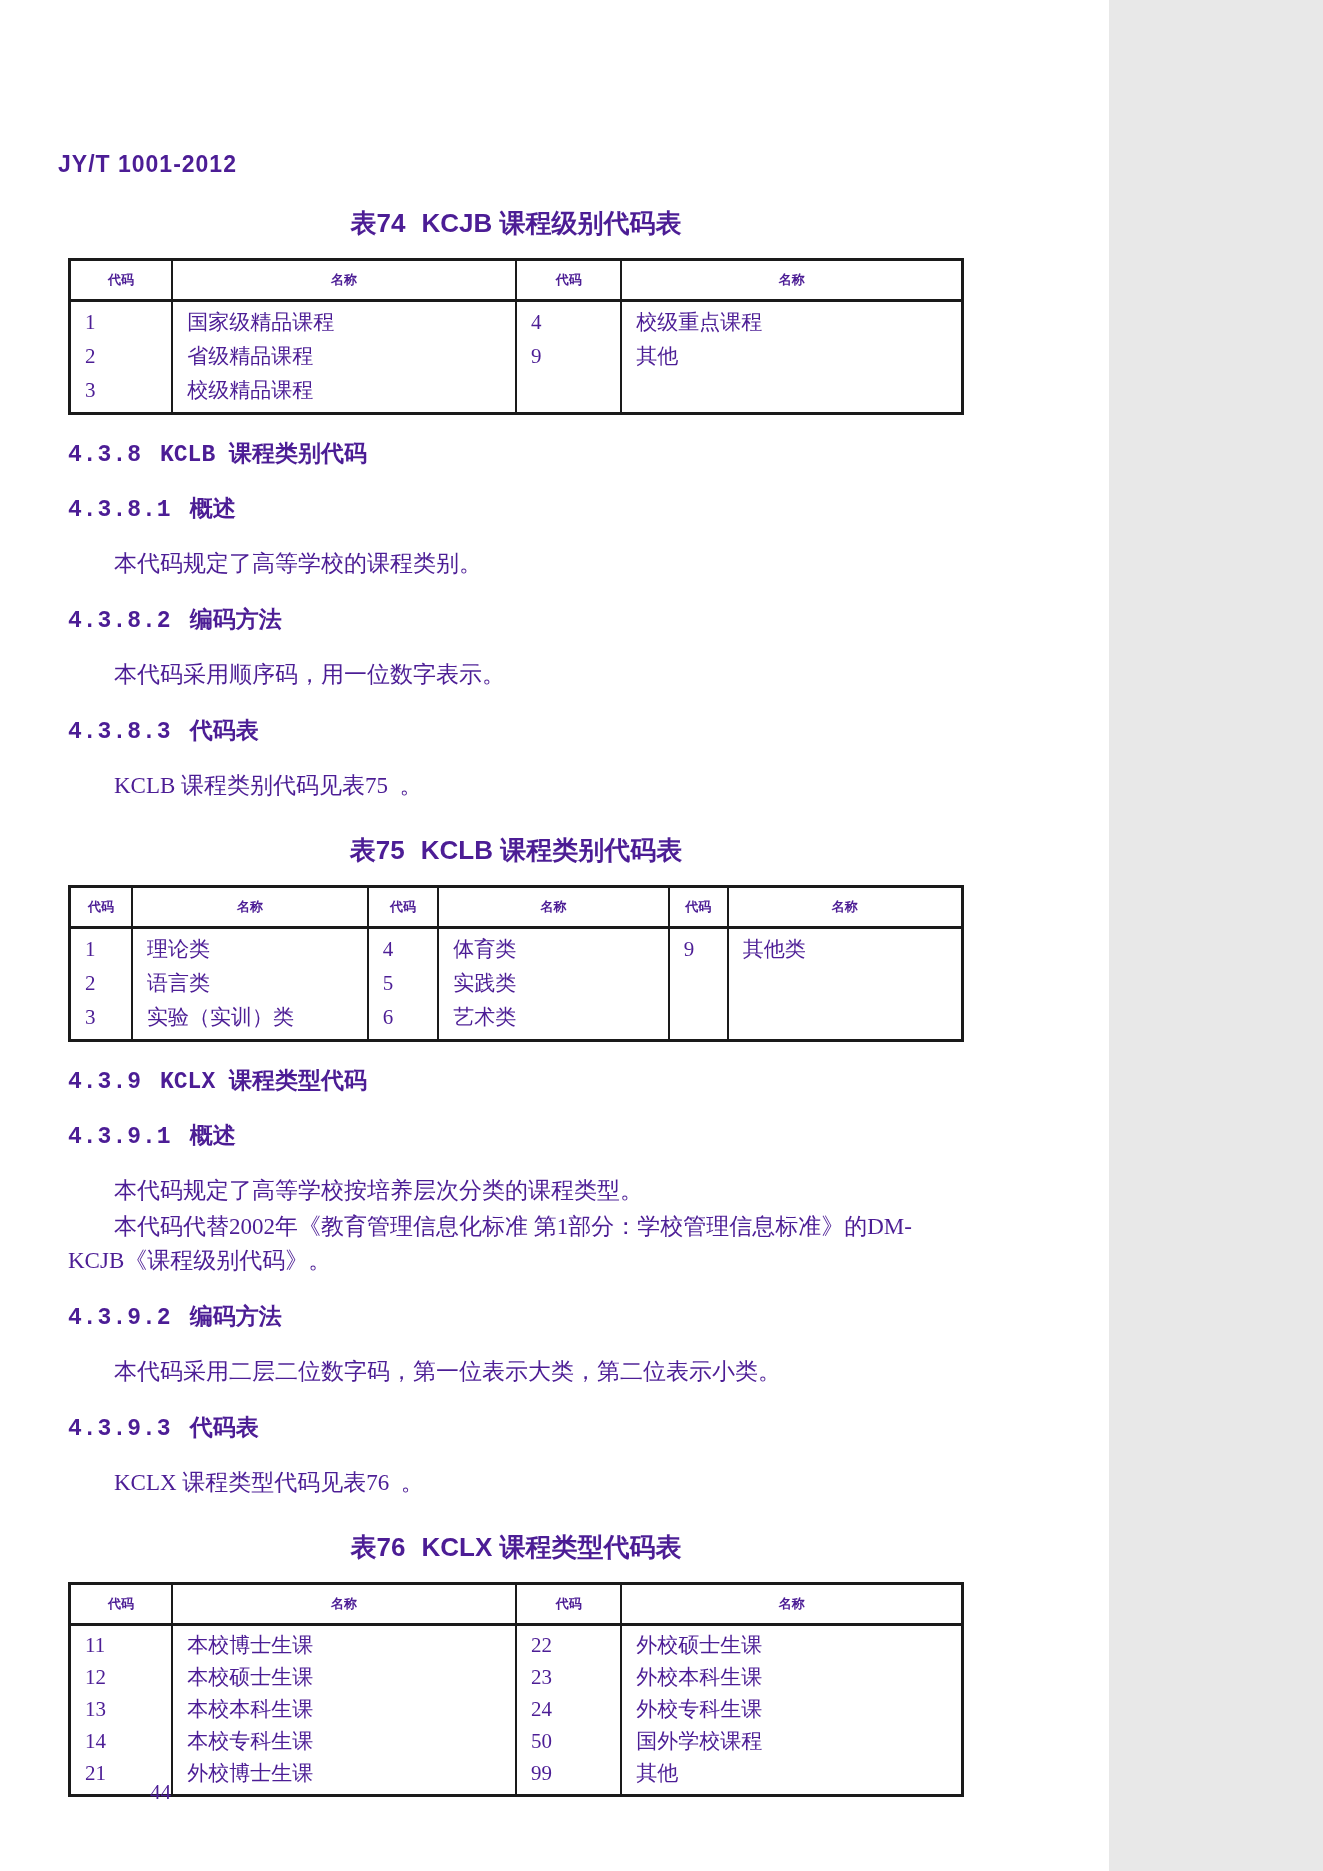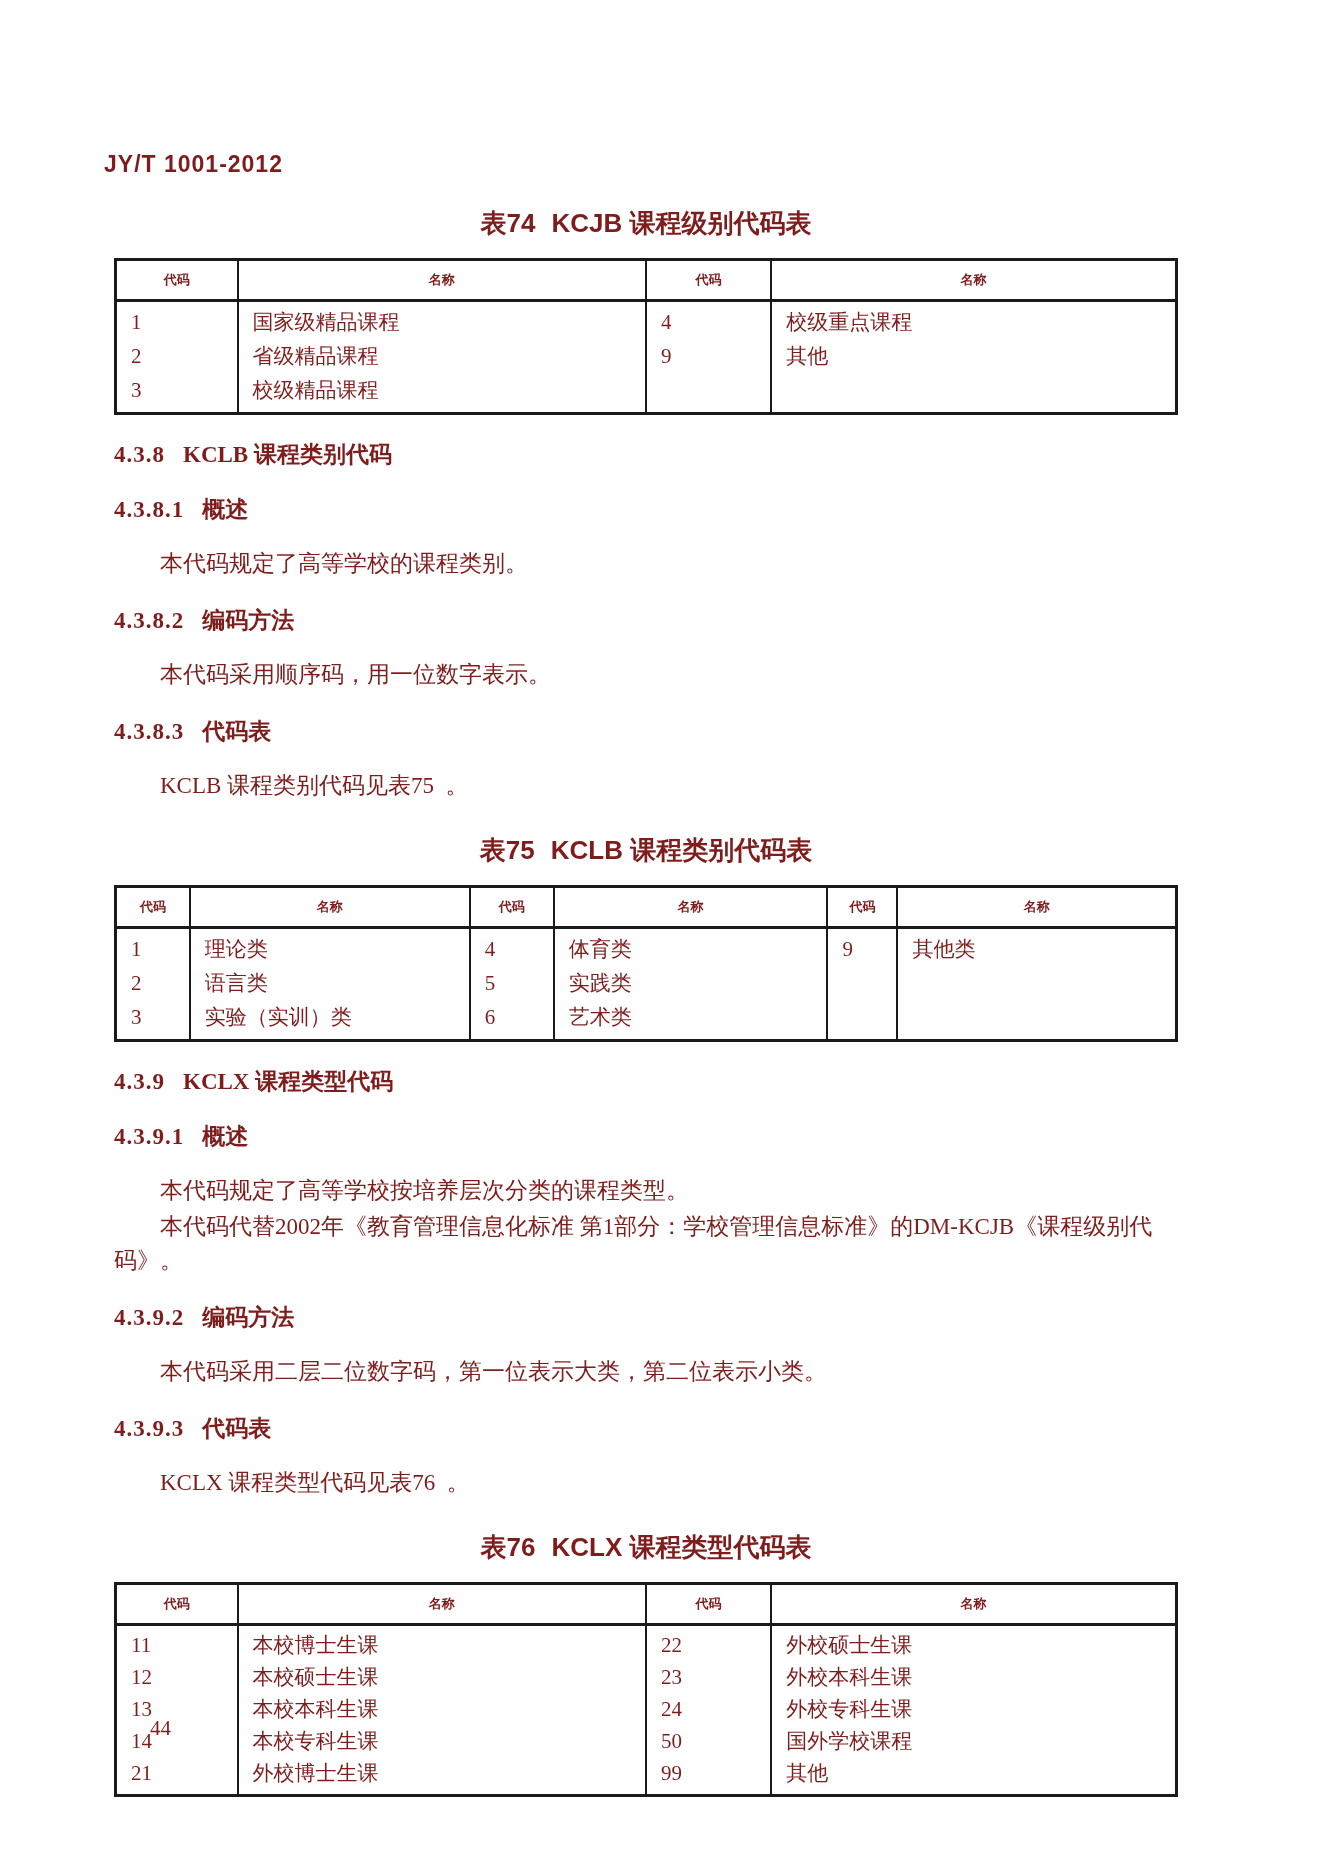--- a/index.html
+++ b/index.html
@@ -1,22 +1,22 @@
 <!DOCTYPE html>
 <html><head>
 <meta charset="utf-8">
 <style>
   html,body{margin:0;padding:0;background:#e8e8e8;}
   .page{
     position:relative;
-    width:1323px;height:1871px;
+    width:1109px;height:1871px;
     background:#ffffff;
-    color:#7f1d1d;
+    color:#4c1d95;
     box-sizing:border-box;
-    padding:150px 145px 0 114px;
+    padding:150px 145px 0 68px;
     overflow:hidden;
     font-family:"Liberation Serif","DejaVu Serif",serif;
   }
   .doc-code{
     font-family:"Liberation Sans","DejaVu Sans",sans-serif;
     font-weight:600;
     font-size:23px;
     line-height:28px;
     letter-spacing:1px;
     margin-left:-10px;
@@ -54,38 +54,38 @@
   .cl{
     font-size:21px;
     line-height:34px;
     min-height:34px;
     padding-left:14px;
     white-space:nowrap;
     overflow:hidden;
   }
   .t76 .cl{line-height:32px;min-height:32px;}
   .sec-heading{
-    font-family:Liberation Serif, serif;
+    font-family:Liberation Mono, monospace;
     font-weight:bold;
     font-size:23px;
     line-height:30px;
     margin-top:25px;
   }
   .h-num{margin-right:18px;letter-spacing:1px;}
   .para{
     font-size:23px;
     line-height:34px;
     margin:22px 0 0 0;
     text-indent:2em;
     white-space:pre-wrap;
   }
   .para.follow{margin-top:2px;}
   .page-number{
     position:absolute;
-    left:150px;top:1716px;
+    left:150px;top:1780px;
     font-size:21px;
   }
   .mt-lg{margin-top:32px;}
 </style>
 </head>
 <body>
 
 <div class="page">
 
   <div class="doc-code">JY/T 1001-2012</div>

